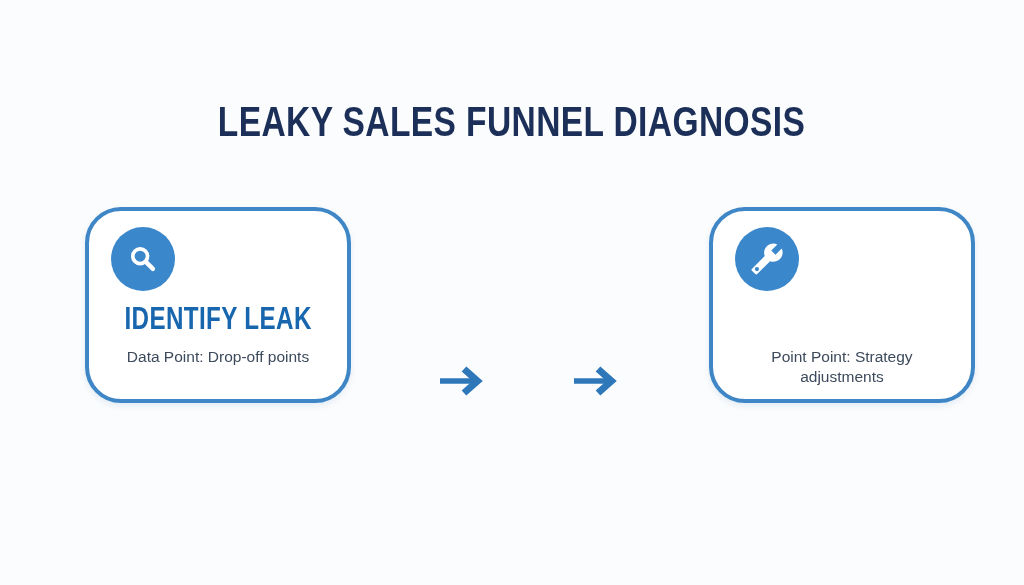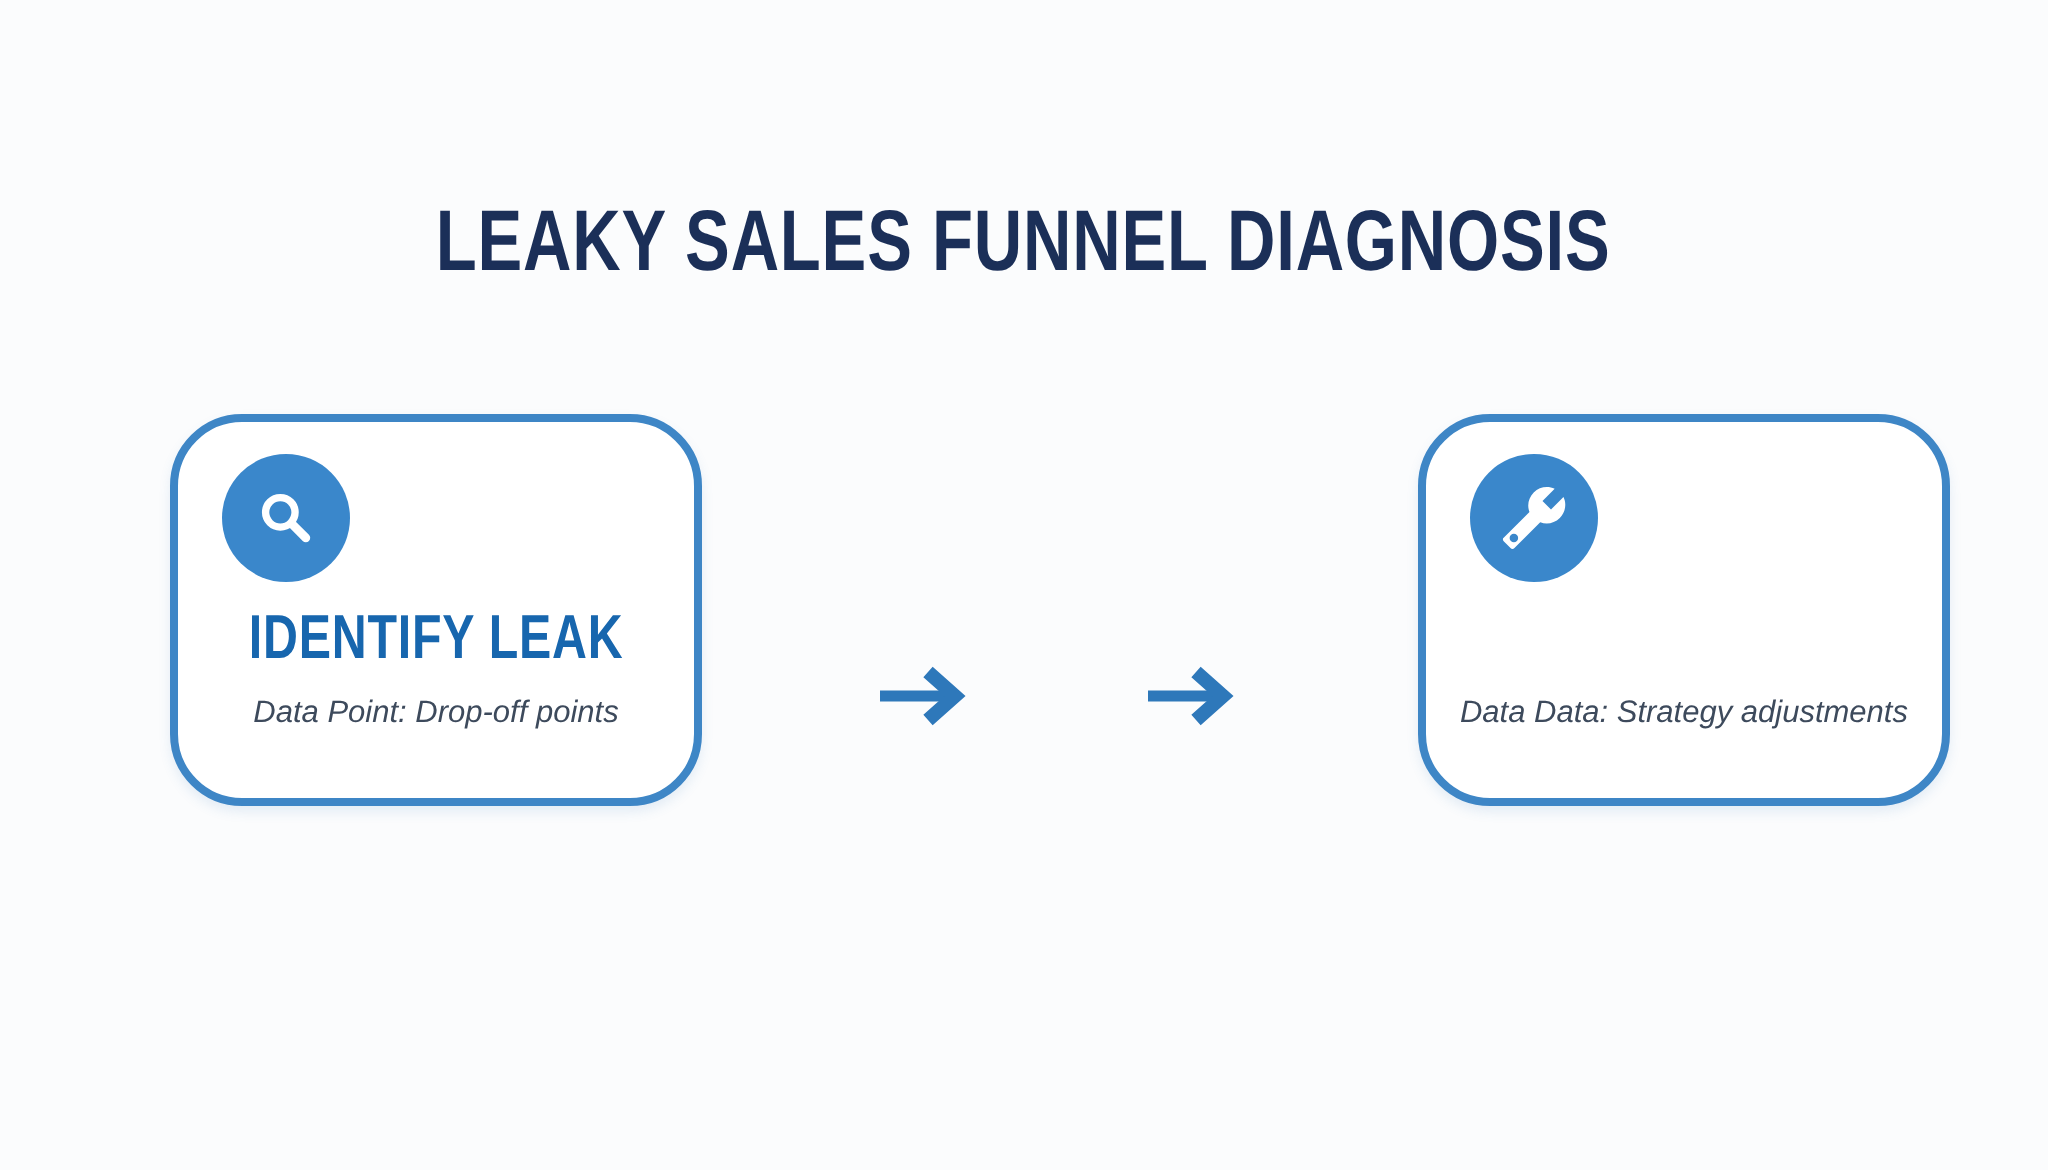--- a/index.html
+++ b/index.html
@@ -20,21 +20,21 @@
   .condensed {
     display:inline-block;
     transform:scaleX(0.78);
     transform-origin:center;
     letter-spacing:0.5px;
     white-space:nowrap;
   }
   
   .row {
     position:absolute; top:207px; left:72px; width:890px;
-    display:flex; justify-content:space-between; align-items:center;padding-left:13px;
+    display:flex; justify-content:space-between; align-items:flex-end;padding-left:13px;
   }
   .card {
     flex:0 0 auto;
     box-sizing:border-box;
     width:266px; height:196px;
     background:#ffffff;
     border:4px solid #3e86c6;
     border-radius:36px;
     position:relative;
     box-shadow:0 3px 6px rgba(70,130,190,0.13);
@@ -49,21 +49,20 @@
     position:absolute; top:90px; left:0; width:100%;
     margin:0; text-align:center;
     font-size:31px; font-weight:800; line-height:36px;
     color:#1766ae;
   }
   .card-detail {
     position:absolute; top:136px; left:16px; right:16px;
     margin:0; text-align:center;
     font-size:15.5px; line-height:1.3;
     color:#3d4a5c;
-    font-style:italic;
   }
   .connector {
     flex:0 0 auto;
     width:46px; height:44px;
     margin-top:86px;
     display:flex; align-items:center; justify-content:center;
   }
 </style>
 </head>
 <body>
@@ -106,17 +105,17 @@
 
     <section class="card">
       <div class="icon-circle">
         <svg width="34" height="34" viewBox="0 0 24 24" aria-hidden="true">
           <g transform="translate(24,0) scale(-1,1)">
             <path d="M22.7 19l-9.1-9.1c.9-2.3.4-5-1.5-6.9-2-2-5-2.4-7.4-1.3L9 6 6 9 1.6 4.6C.4 7 .9 10 2.9 12c1.9 1.9 4.6 2.4 6.9 1.5l9.1 9.1c.4.4 1 .4 1.4 0l2.3-2.3c.5-.4.5-1.1.1-1.3z" fill="#ffffff"></path>
           </g>
           <circle cx="4.9" cy="19.1" r="1.5" fill="#3a87cb"></circle>
         </svg>
       </div>
-      <p class="card-detail">Data Data: Strategy adjustments</p>
+      <p class="card-detail">Point Point: Strategy adjustments</p>
     </section>
 
   </div>
 </div>
 
 </body></html>

